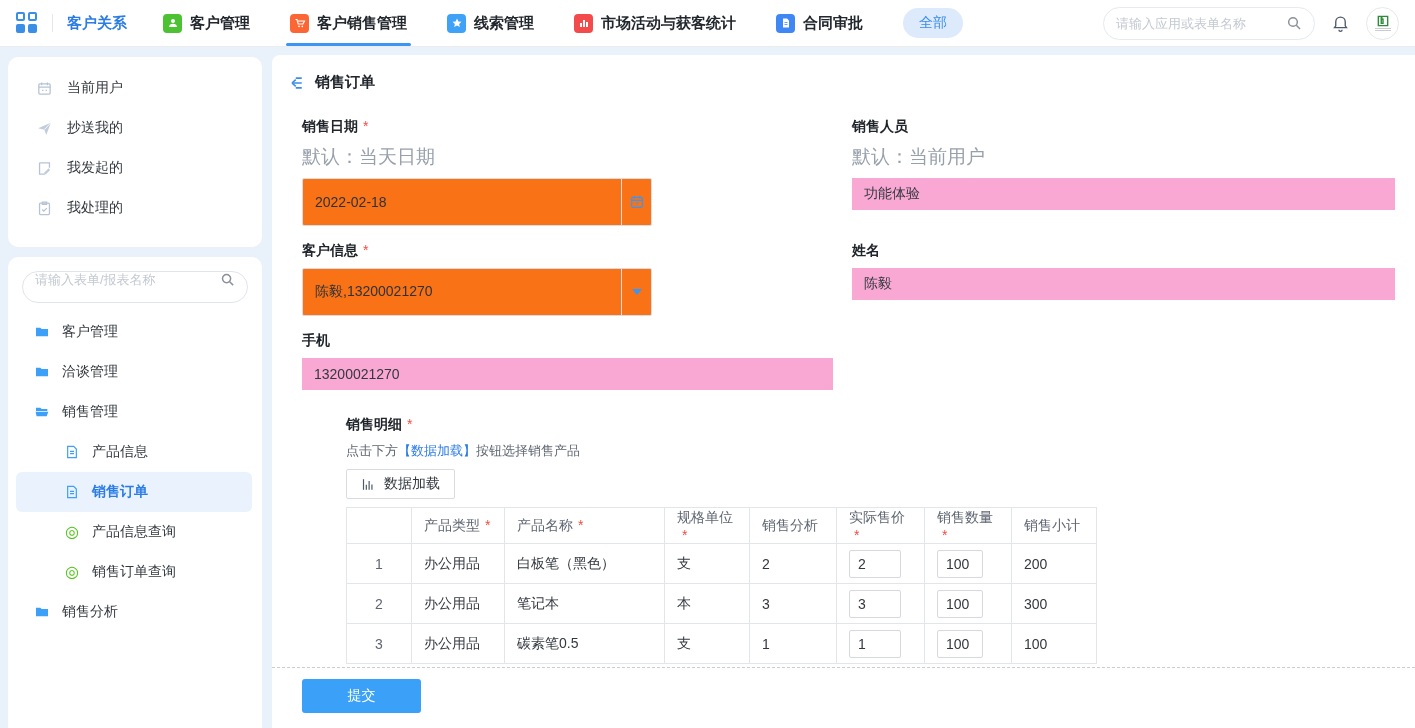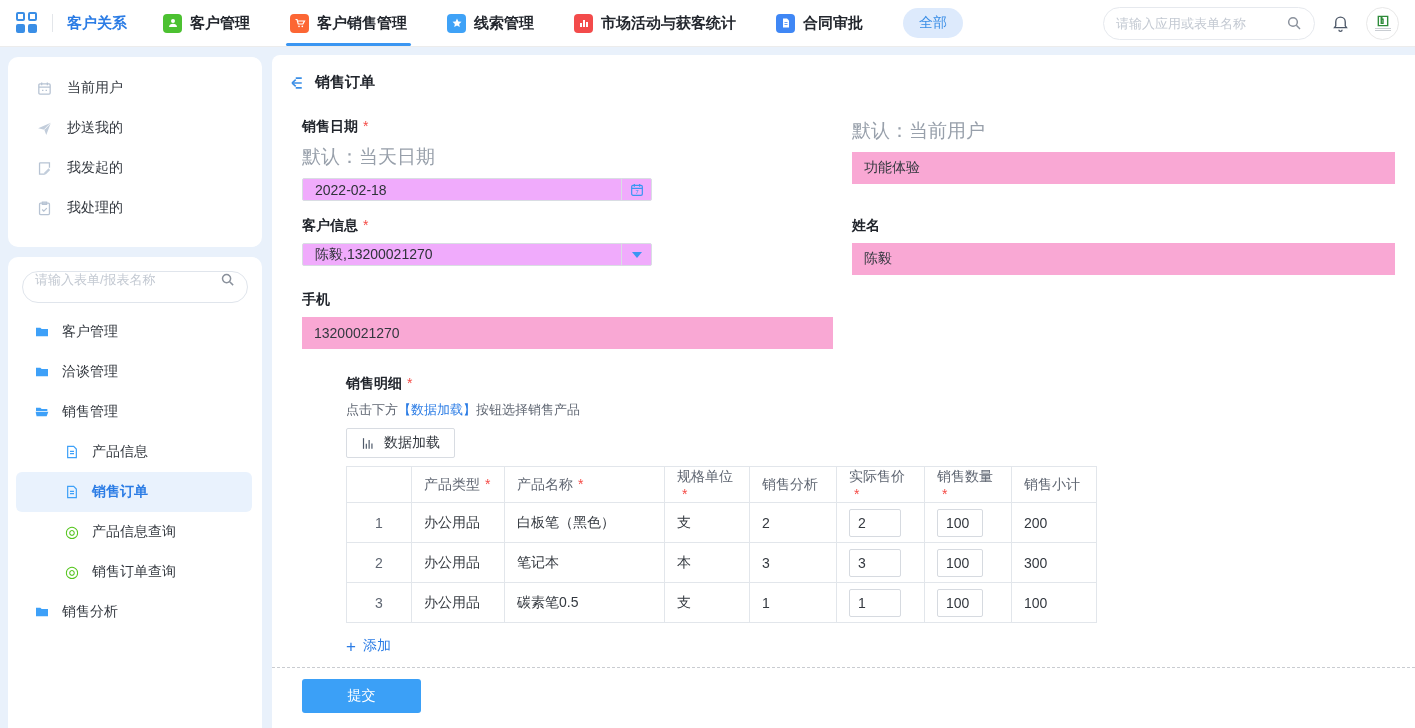--- a/index.html
+++ b/index.html
@@ -46,21 +46,21 @@
   
   .panel { position:absolute; left:272px; top:55px; right:0; bottom:0; background:#fff; border-radius:8px 0 0 0; overflow:hidden; }
   .panel-head { display:flex; align-items:center; gap:11px; padding:18px 0 0 14px; }
   .panel-head svg { width:18px; height:18px; cursor:pointer; }
   .panel-title { font-size:15px; font-weight:700; color:#20242b; }
   .formwrap { padding:26px 20px 0 30px; }
   .fgrid { display:grid; grid-template-columns:531px 543px; column-gap:19px; row-gap:16px; align-items:start; }
   .flabel { font-size:14px; font-weight:700; color:#20242b; margin-bottom:8px; }
   .req { color:#f54a45; font-weight:400; margin-left:5px; }
   .fhint { font-size:19px; color:#98a0ab; margin-bottom:8px; }
-  .ctrl { height:23px; border:1px solid #d9dde3; border-radius:2px; display:flex; align-items:stretch; background:#f0abfc; }
+  .ctrl { height:48px; border:1px solid #d9dde3; border-radius:2px; display:flex; align-items:stretch; background:#f97316; }
   .w350 { width:350px; }
   .ctrl input { flex:1; border:none; outline:none; padding:0 12px; font-size:14px; color:#2e3238; min-width:0; background:transparent; }
   .ctrl .side { width:30px; border-left:1px solid #d9dde3; display:flex; align-items:center; justify-content:center; cursor:pointer; }
   .caret-down { width:0; height:0; border-left:5px solid transparent; border-right:5px solid transparent; border-top:6px solid #3a96f2; }
   .readonly { height:32px; background:#f9a8d4; display:flex; align-items:center; padding-left:12px; font-size:14px; color:#33383f; }
   .detail { margin-top:26px;margin-left:44px; }
   .detail-hint { font-size:13px; color:#5f6672; margin-top:2px; }
   .detail-hint .lnk { color:#2b7ce5; cursor:pointer; }
   .load-btn { margin-top:9px; display:inline-flex; align-items:center; gap:8px; height:30px; padding:0 14px; border:1px solid #d8dce2; border-radius:2px; background:#fff; font-size:14px; color:#33383f; cursor:pointer; }
   .load-btn svg { width:15px; height:15px; }
@@ -282,20 +282,21 @@
               <svg width="16" height="16" viewBox="0 0 24 24" fill="none" stroke="#3a96f2" stroke-width="1.8">
                   <rect x="4" y="5" width="16" height="15" rx="2"></rect>
                   <path d="M8 3v4M16 3v4M4 9.5h16"></path>
                   <text x="12" y="17.5" font-size="8.5" fill="#3a96f2" stroke="none" text-anchor="middle">7</text>
                 </svg>
             </span>
           </div>
         </div>
 
         <div>
+          <div class="flabel"><span>销售人员</span></div>
           <div class="fhint">默认：当前用户</div>
           <div class="readonly">功能体验</div>
         </div>
 
         <div>
           <div class="flabel"><span>客户信息</span><span class="req">*</span></div>
           <div class="ctrl w350">
             <input type="text" value="陈毅,13200021270" style="">
             <span class="side">
                 <span class="caret-down"></span>

